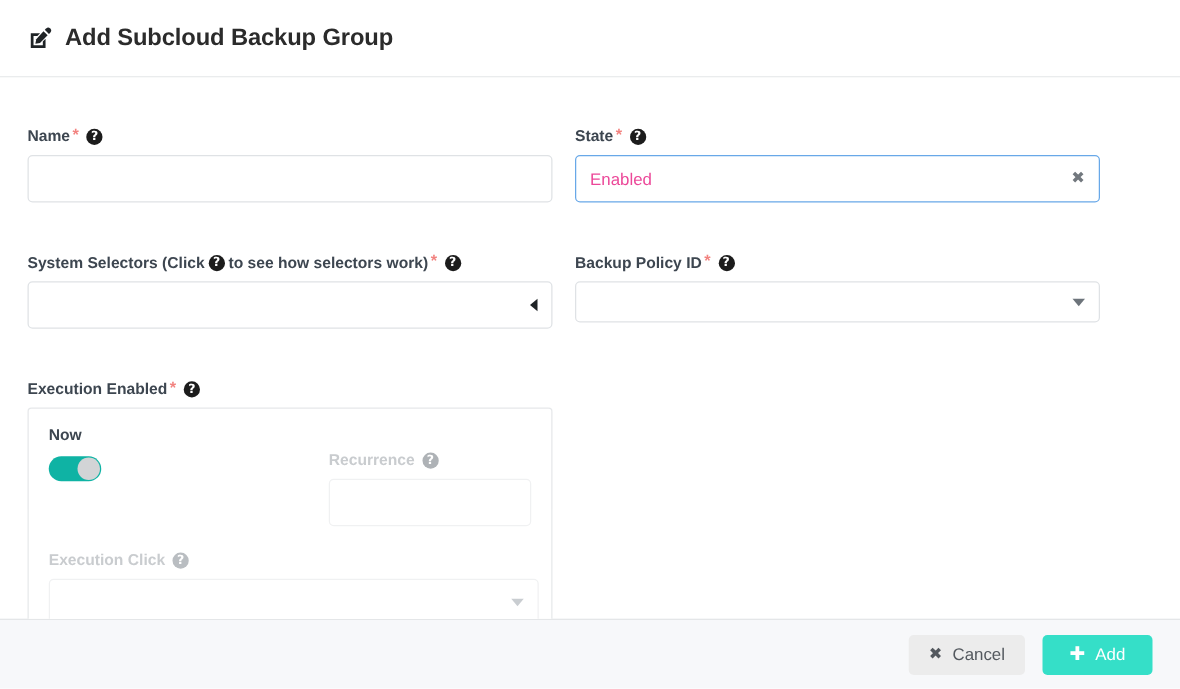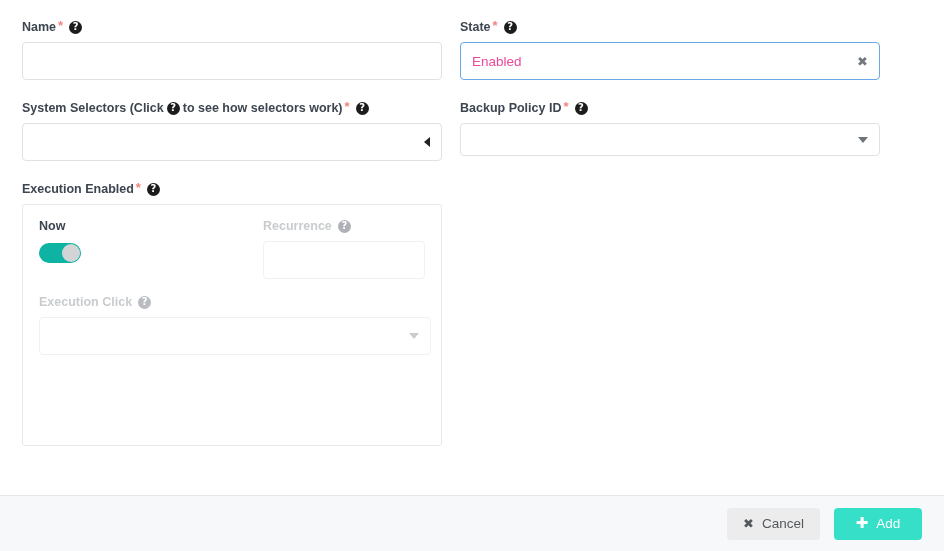--- a/index.html
+++ b/index.html
@@ -48,27 +48,28 @@
   .row {
     display: flex;
     gap: 18px;
   }
   .col { width: 420px; flex: 0 0 420px; }
 
   .field { margin-bottom: 21px; }
 
   label.field-label {
     display: flex;
-    align-items: center;
+    align-items: flex-end;
     font-size: 12.5px;
     font-weight: bold;
     color: #3d4650;
     margin-bottom: 8px;
     line-height: 14px;
     white-space: nowrap;
+    margin-top: 20px;
   }
   label.field-label.disabled { color: #c9cccf; }
   .req-star {
     color: #f2827f;
     font-size: 13px;
     margin-left: 2px;
     margin-right: 4px;
     line-height: 1;
     position: relative;
     top: -2px;
@@ -230,20 +231,32 @@
     line-height: 1;
     font-family: "DejaVu Sans", sans-serif;
   }
   .btn-add .glyph { font-size: 15px; }
 </style>
 </head>
 <body>
 
 <div class="modal">
 
+  <div class="modal-header">
+    <div class="modal-title">
+      <span>
+        <svg class="edit-icon" width="21" height="21" viewBox="0 0 24 24" aria-hidden="true">
+          <path d="M3 7.5 L3 21 L16.5 21 L16.5 12.5 L14 15 L14 18.5 L5.5 18.5 L5.5 10 L9 10 L11.5 7.5 Z" fill="#1f2326"></path>
+          <path d="M20.8 3.2 a2.7 2.7 0 0 1 0 3.8 L19.6 8.2 L15.8 4.4 L17 3.2 a2.7 2.7 0 0 1 3.8 0 Z" fill="#1f2326"></path>
+          <path d="M14.6 5.6 L18.4 9.4 L11.4 16.4 L7.2 17.2 L8 13 Z" fill="#1f2326"></path>
+        </svg>
+      </span>
+      <span>Add Subcloud Backup Group</span>
+    </div>
+  </div>
 
   <div class="modal-body">
 
     <div class="row">
       <div class="col">
         <div class="field">
           <label class="field-label">
             <span>Name</span>
             <span class="req-star">*</span>
             <span class="help-icon">?</span>

